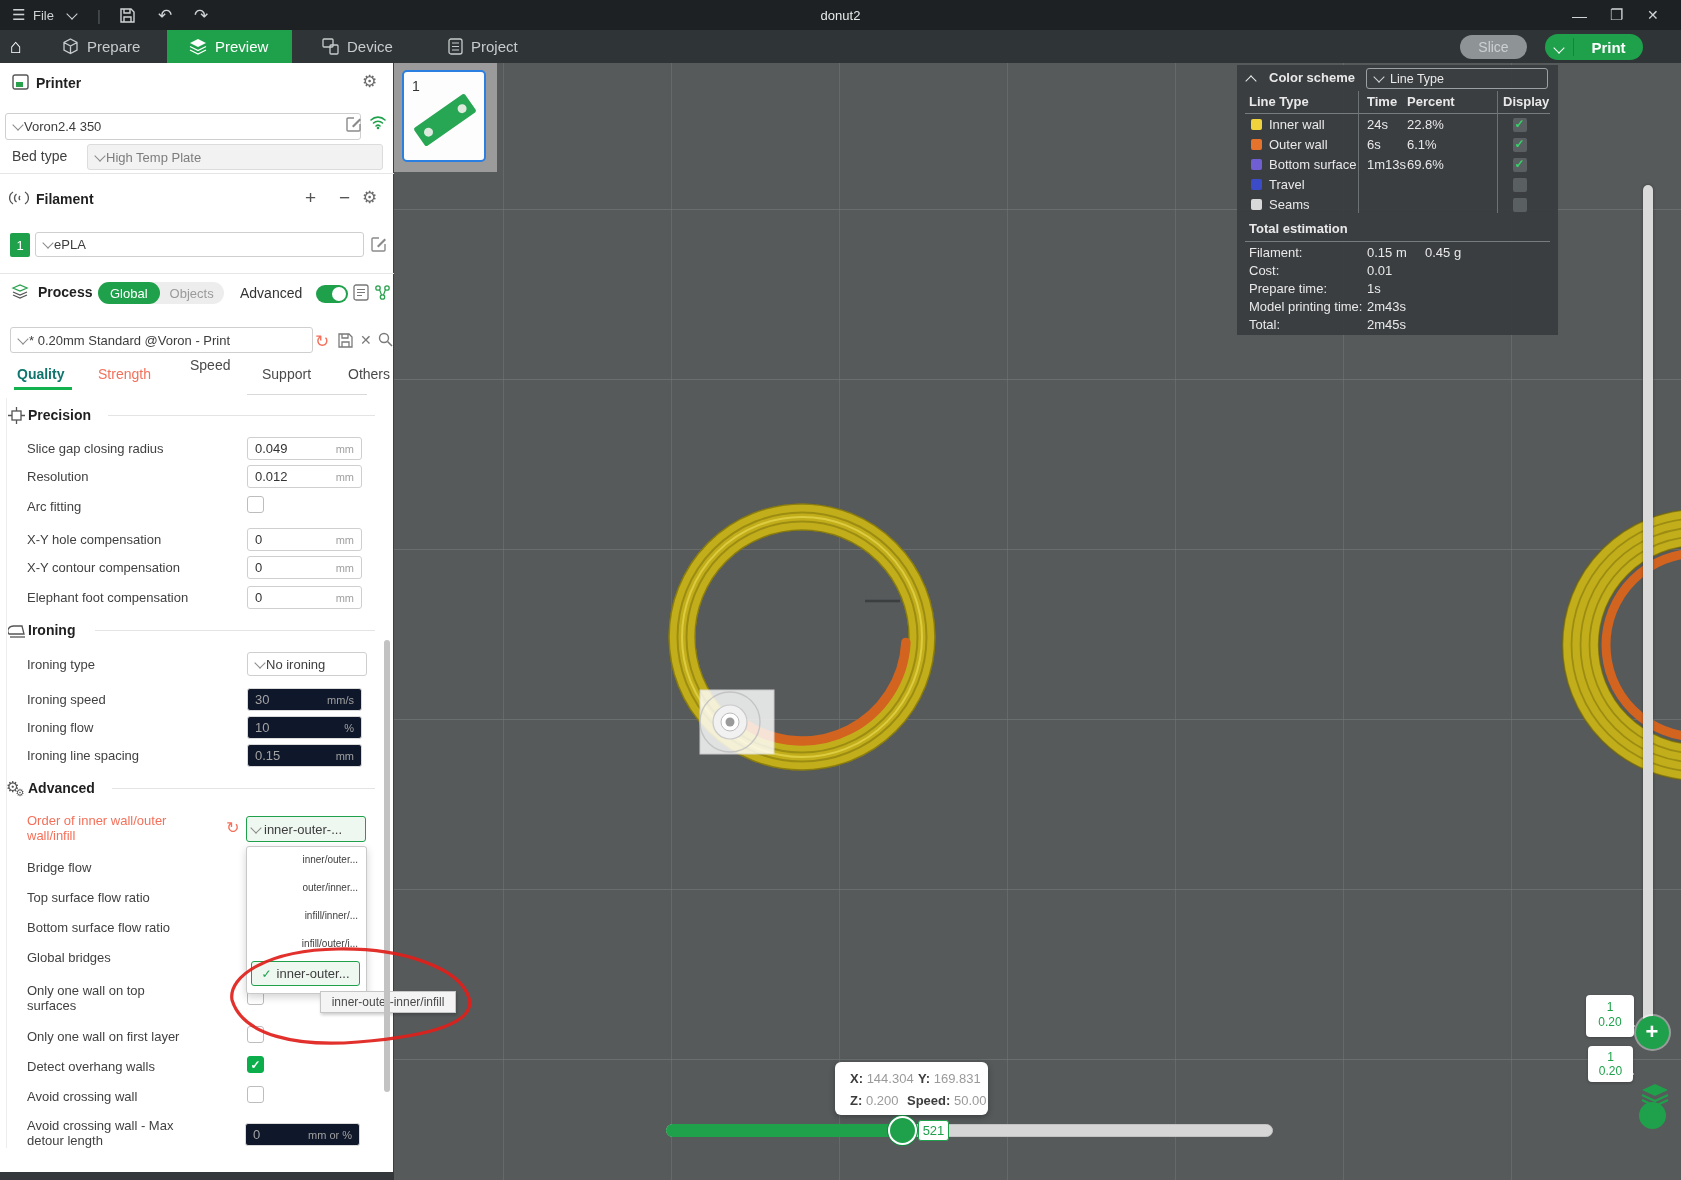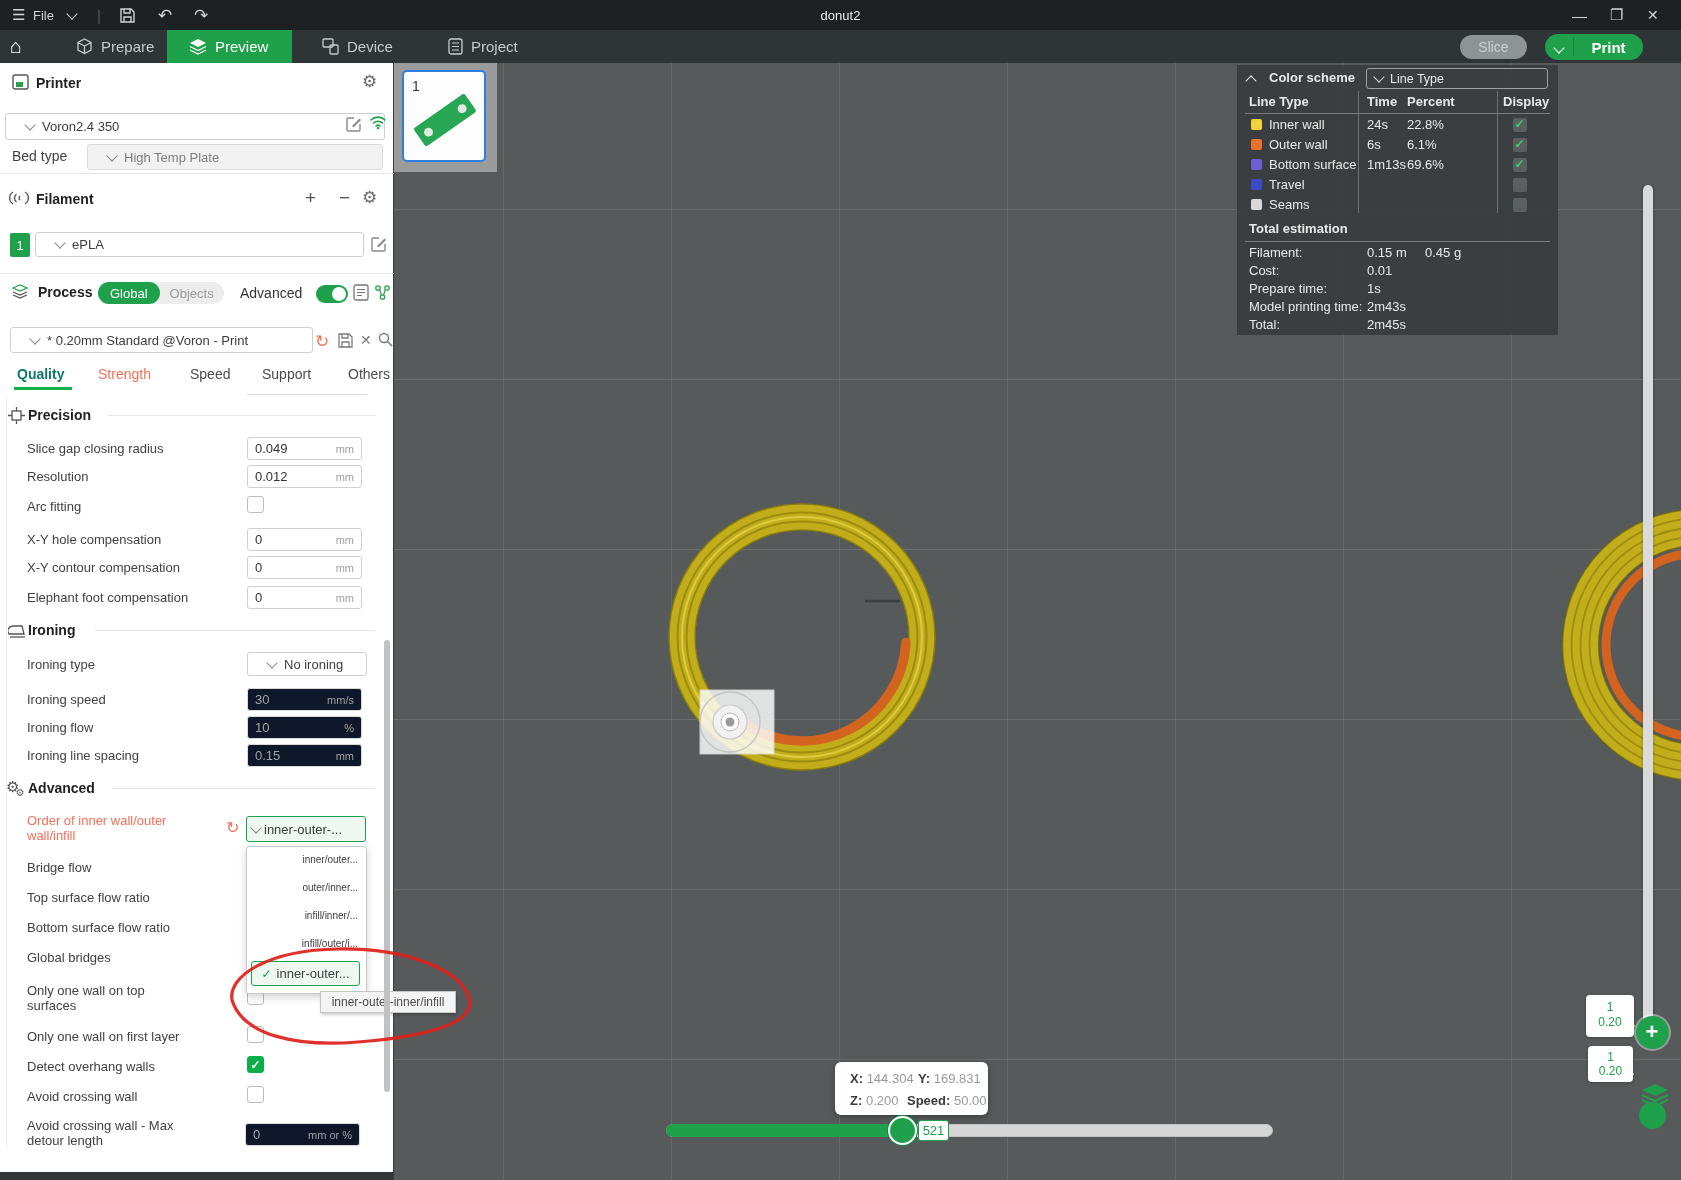--- a/index.html
+++ b/index.html
@@ -17,21 +17,21 @@
   .chv{display:inline-block;width:7px;height:7px;border-left:1.6px solid #8a8a8a;border-bottom:1.6px solid #8a8a8a;transform:rotate(-45deg);margin-top:-3px;}
   .chv.up{transform:rotate(135deg);margin-top:4px;}
   .lbl{position:absolute;font-size:13px;color:#414141;line-height:15px;}
   .sech{position:absolute;font-weight:bold;font-size:14px;color:#1f1f1f;}
   .hline{position:absolute;height:1px;background:#e4e4e4;}
   .inp{position:absolute;width:99px;height:21px;border:1px solid #cfcfcf;border-radius:3px;background:#fff;display:flex;align-items:center;justify-content:space-between;padding:0 7px;}
   .inp .v{font-size:13px;color:#333;}
   .inp .u{font-size:11px;color:#a0a0a0;}
   .inp.dis{background:#0f172a;border-color:#dadada;}
   .inp.dis .v{color:#a3a3a3;}
-  .sel{position:absolute;border:1px solid #cfcfcf;border-radius:3px;background:#fff;display:flex;align-items:center;gap:8px;padding:0 20px;font-size:13px;color:#3d3d3d;}
+  .sel{position:absolute;border:1px solid #cfcfcf;border-radius:3px;background:#fff;display:flex;align-items:center;gap:2px;padding:0 8px;font-size:13px;color:#3d3d3d;}
   .cb{position:absolute;width:17px;height:17px;border:1px solid #bdbdbd;border-radius:3px;background:#fff;box-sizing:border-box;}
   .cb.on{background:#0cae4c;border-color:#0cae4c;}
   .cb.on::after{content:"✓";position:absolute;left:2.5px;top:0.5px;color:#fff;font-size:12px;font-weight:bold;}
   .icon{position:absolute;color:#6b6b6b;}
   .orange{color:#f4705a;}
   
   #sidebar{left:0;top:63px;width:394px;height:1109px;background:#ffffff;border-right:1px solid #3a3e40;box-sizing:border-box;}
   .divider{position:absolute;left:0;width:394px;height:1px;background:#e6e6e6;}
   .badge{position:absolute;background:#1fa14b;color:#fff;font-size:13px;display:flex;align-items:center;justify-content:center;border-radius:2px;}
   .pill{position:absolute;background:#ededed;border-radius:11px;display:flex;align-items:center;font-size:13px;height:22px;}
@@ -110,21 +110,21 @@
     <div class="tb-ic" id="win-title">donut2</div>
     <div class="tb-ic" style="left:1572px;font-size:15px">—</div>
     <div class="tb-ic" style="left:1610px;font-size:15px">❐</div>
     <div class="tb-ic" style="left:1647px;font-size:14px">✕</div>
   </div>
 
   <div class="abs" id="navbar">
     <div class="nav-tab" style="left:10px">
         <span style="font-size:20px;color:#fff">⌂</span>
       </div>
-    <div class="nav-tab" style="left:76px">
+    <div class="nav-tab" style="left:62px">
       <svg width="17" height="17" viewBox="0 0 17 17">
           <path d="M8.5 1 L15 4.5 V12 L8.5 15.5 L2 12 V4.5 Z M2 4.5 L8.5 8 L15 4.5 M8.5 8 V15.5" fill="none" stroke="#c7cbcc" stroke-width="1.3"></path>
         </svg>
       <span>Prepare</span>
     </div>
     <div class="nav-tab active" style="left:167px;width:81px">
       <svg width="18" height="17" viewBox="0 0 18 17">
           <path d="M9 1 L17 5 L9 9 L1 5 Z" fill="#fff"></path>
           <path d="M1 8.5 L9 12.5 L17 8.5 M1 12 L9 16 L17 12" fill="none" stroke="#fff" stroke-width="1.3"></path>
         </svg>
@@ -387,21 +387,21 @@
     <div class="abs" style="left:378px;top:269px">
       <svg width="15" height="15" viewBox="0 0 15 15">
           <circle cx="6" cy="6" r="4.5" fill="none" stroke="#7a7a7a" stroke-width="1.4"></circle>
           <path d="M9.5 9.5 L14 14" stroke="#7a7a7a" stroke-width="1.6"></path>
         </svg>
     </div>
 
     <div class="tab q" style="left:17px;top:303px">Quality</div>
     <div class="abs" style="left:14px;top:324px;width:58px;height:3px;background:#12b24e"></div>
     <div class="tab mod" style="left:98px;top:303px">Strength</div>
-    <div class="tab" style="left:190px;top:303px">Speed</div>
+    <div class="tab" style="left:190px;top:294px">Speed</div>
     <div class="tab" style="left:262px;top:303px">Support</div>
     <div class="tab" style="left:348px;top:303px">Others</div>
     <div class="hline" style="left:247px;top:331px;width:120px;background:#d9d9d9"></div>
     <div class="abs" style="left:6px;top:335px;width:1px;height:750px;background:#ededed"></div>
 
     <svg class="abs" width="17" height="17" style="left:8px;top:344px">
         <rect x="4" y="4" width="9" height="9" fill="none" stroke="#555" stroke-width="1.3"></rect>
         <path d="M8.5 0 v4 M8.5 13 v4 M0 8.5 h4 M13 8.5 h4" stroke="#555" stroke-width="1.3"></path>
       </svg>
     <div class="sech" style="left:28px;top:344px">Precision</div>

